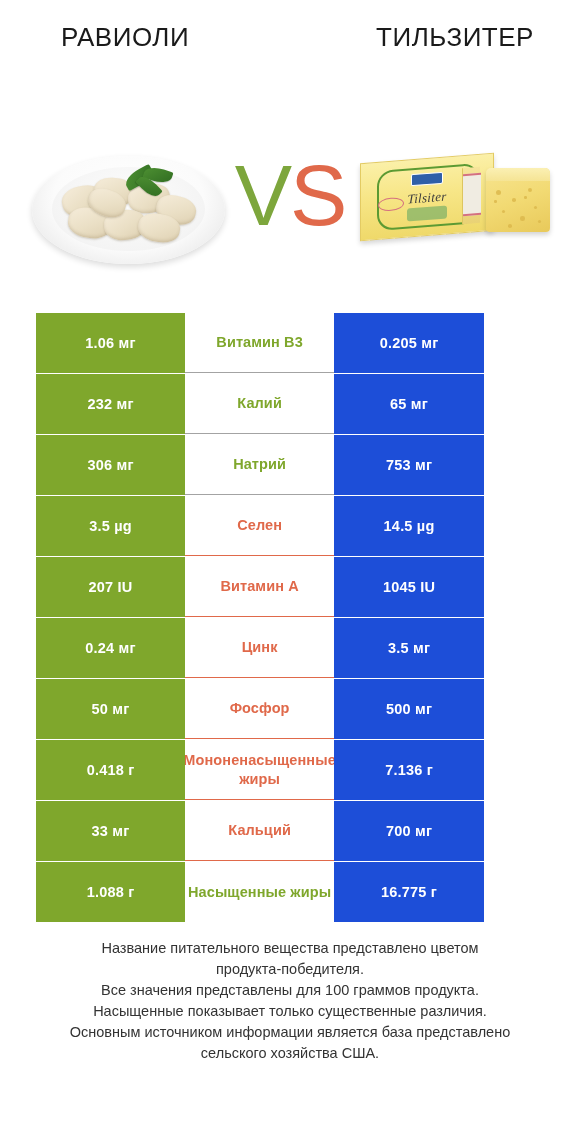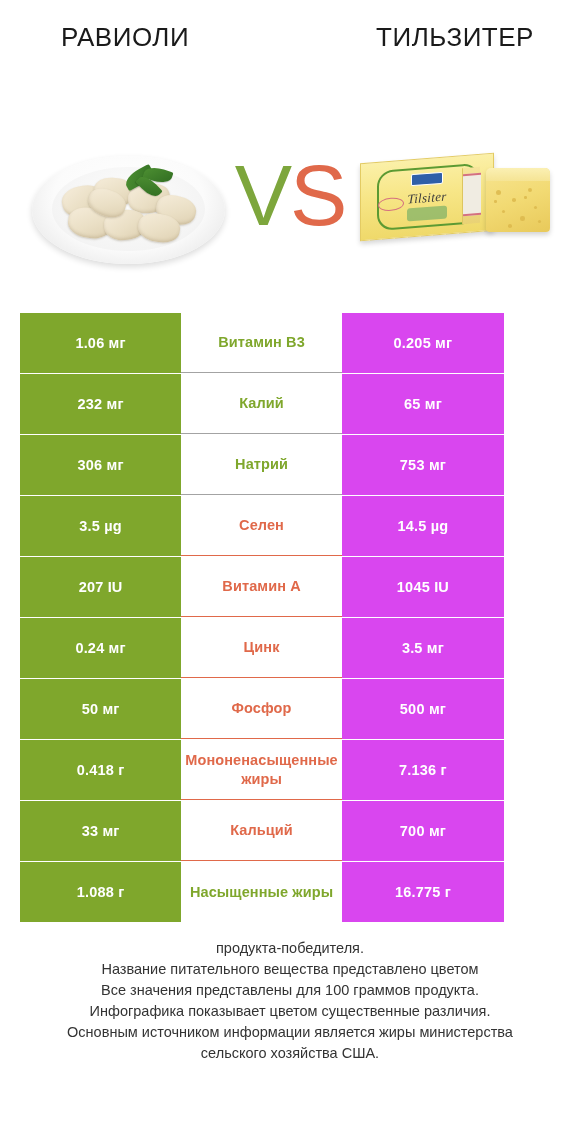--- a/index.html
+++ b/index.html
@@ -76,23 +76,23 @@
     line-height: 110px;
     text-align: center;
     letter-spacing: -2px;
   }
   .vs .v { color: #7DA63C; }
   .vs .s { color: #E0694A; }
 
   
   .table {
     position: absolute;
-    left: 20px;
+    left: 36px;
     top: 313px;
-    width: 484px;
+    width: 448px;
   }
 
   .row {
     position: relative;
     display: flex;
     align-items: stretch;
     height: 60px;
     margin-bottom: 1px;
   }
 
@@ -100,21 +100,21 @@
     display: flex;
     align-items: center;
     justify-content: center;
     font-size: 14.5px;
     font-weight: 700;
     color: #ffffff;
     letter-spacing: 0.2px;
     white-space: nowrap;
   }
   .cell-left  { width: 180px; background: #7FA72C; }
-  .cell-right { width: 181px; background: #d946ef; text-align: center; }
+  .cell-right { width: 181px; background: #1d4ed8; text-align: center; }
 
   .cell-mid {
     width: 179px;
     background: #ffffff;
     display: flex;
     align-items: center;
     justify-content: center;
     text-align: center;
     font-size: 14.5px;
     font-weight: 700;
@@ -402,21 +402,21 @@
       <div class="row">
         <div class="cell-left">1.088 г</div>
         <div class="cell-mid win-left">
           <span>Насыщенные жиры</span>
         </div>
         <div class="cell-right">16.775 г</div>
       </div>
     </div>
 
   <div class="footnote">
+    <p>Название питательного вещества представлено цветом</p>
     <p>продукта-победителя.</p>
-    <p>Название питательного вещества представлено цветом</p>
     <p>Все значения представлены для 100 граммов продукта.</p>
-    <p>Инфографика показывает цветом существенные различия.</p>
-    <p>Основным источником информации является жиры министерства</p>
+    <p>Насыщенные показывает только существенные различия.</p>
+    <p>Основным источником информации является база представлено</p>
     <p>сельского хозяйства США.</p>
   </div>
 
 </div>
 
 </body></html>

